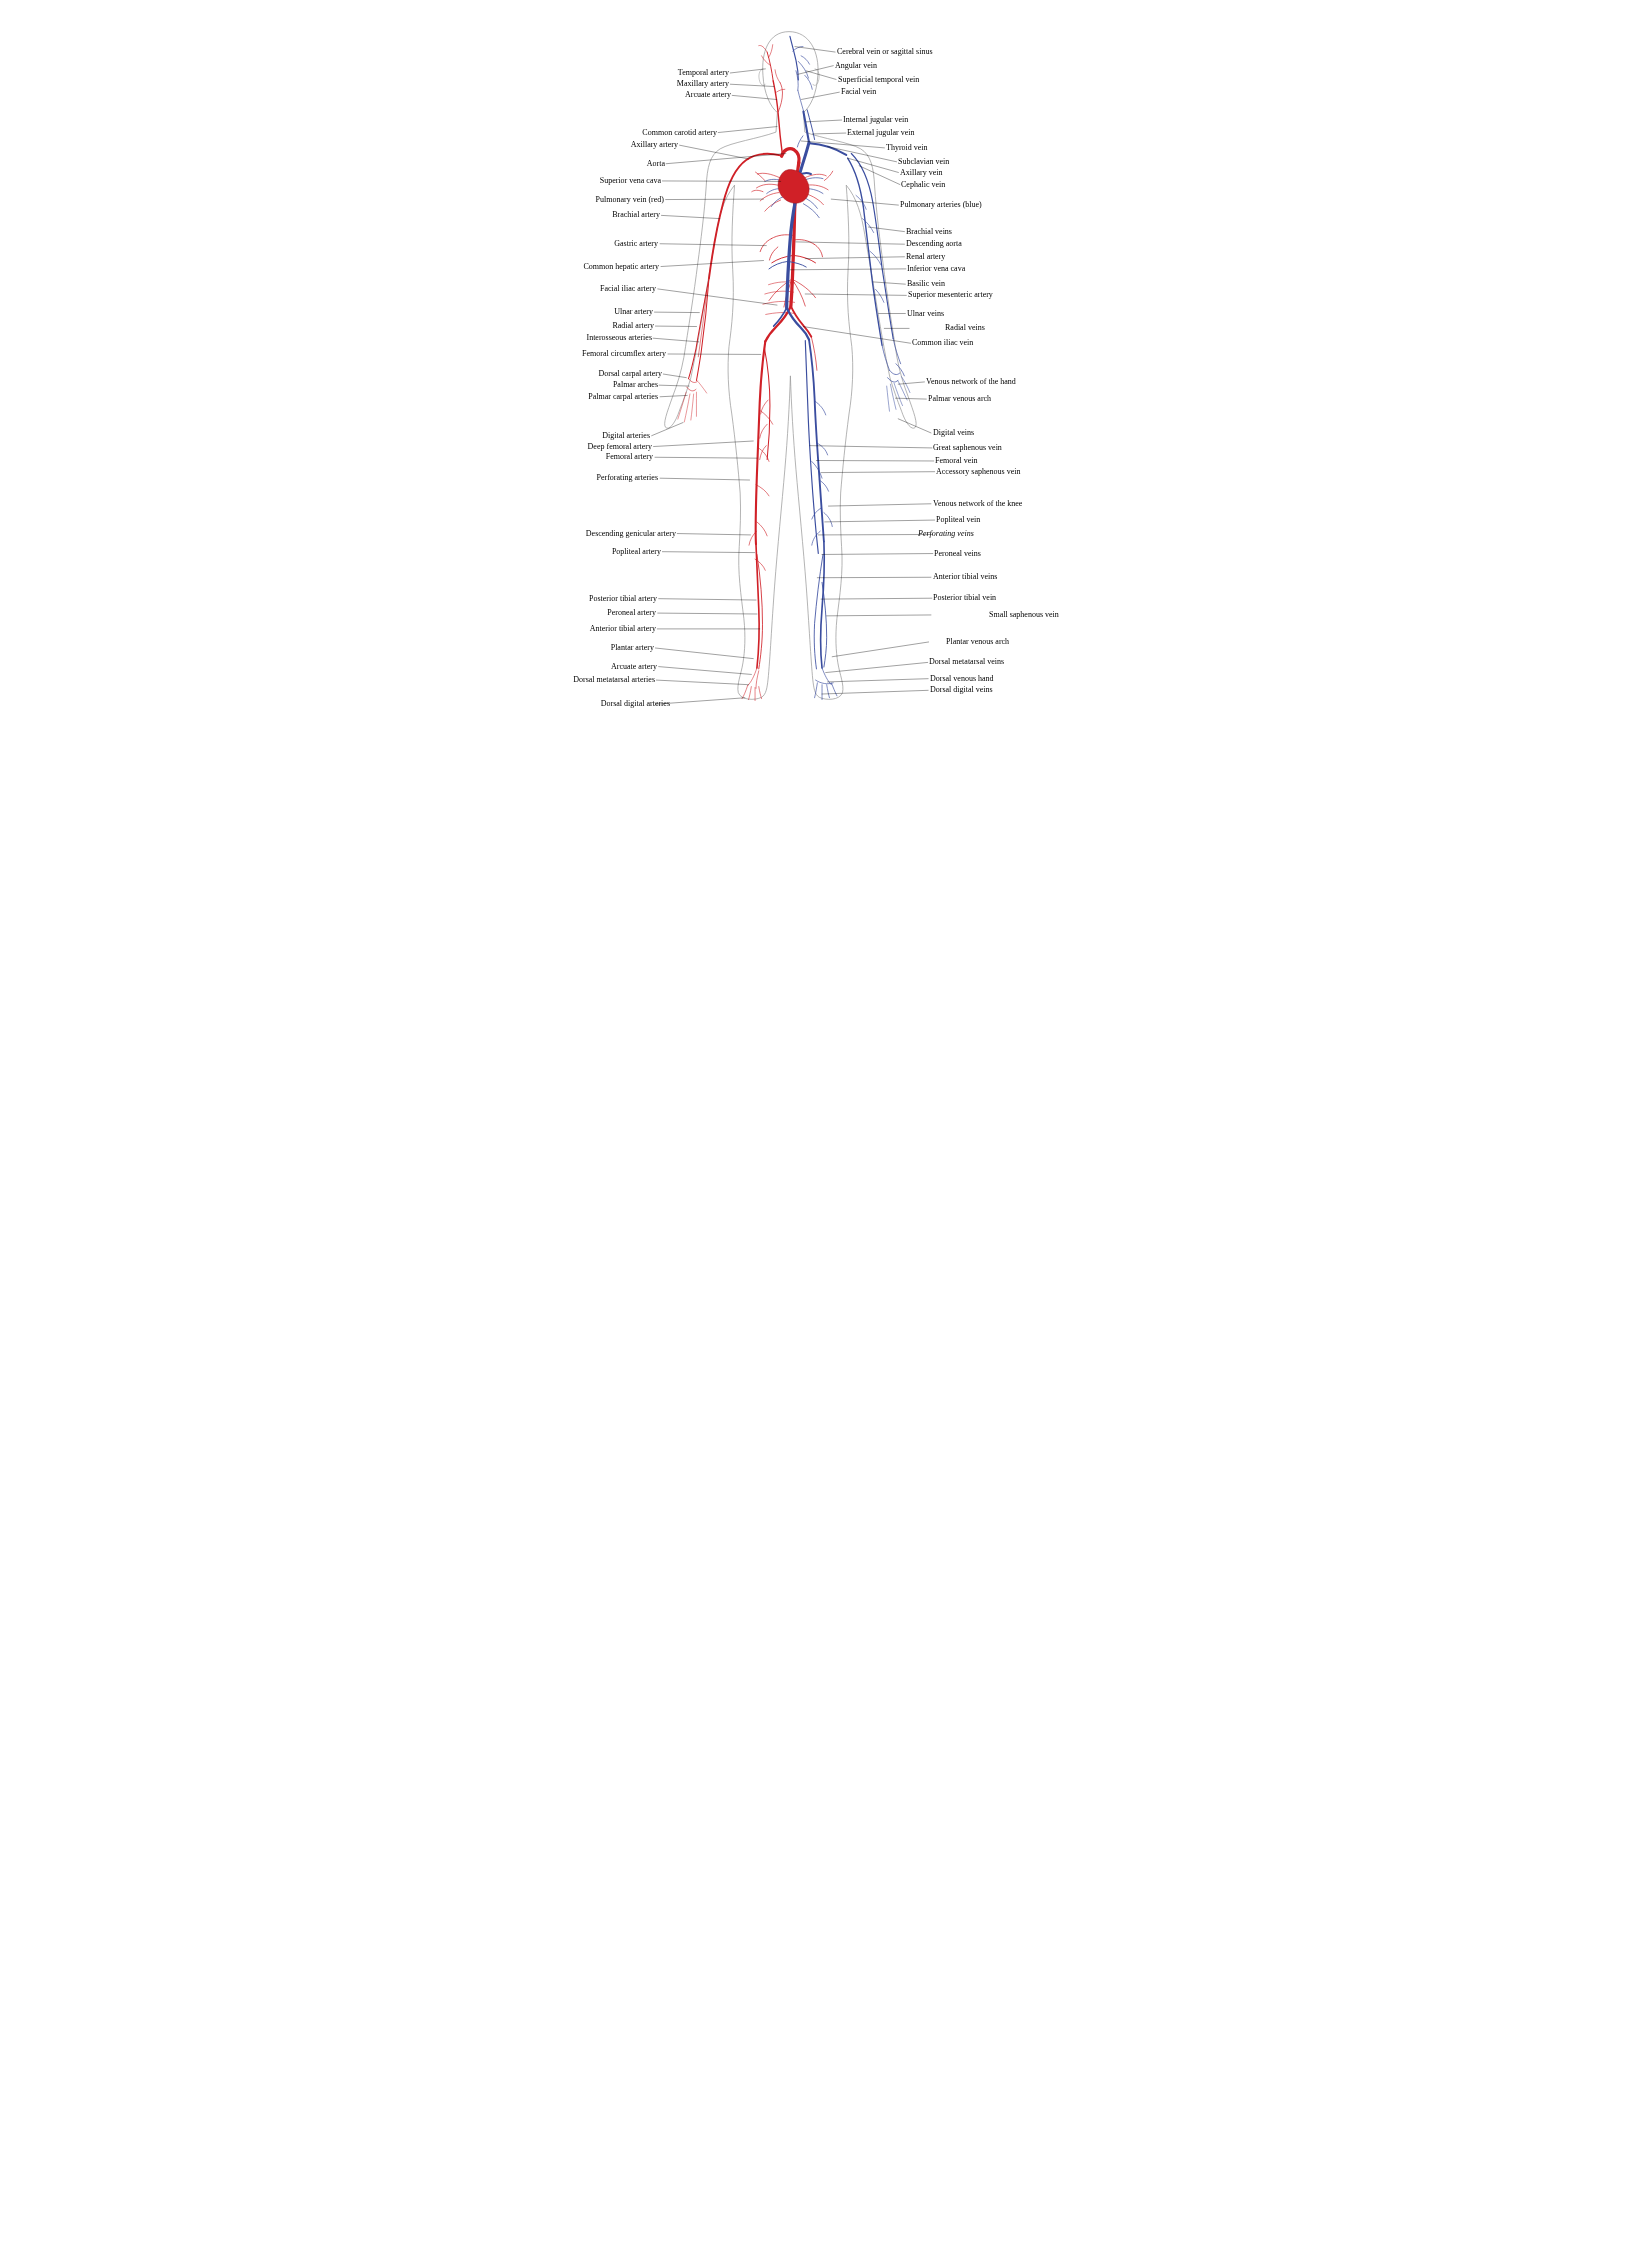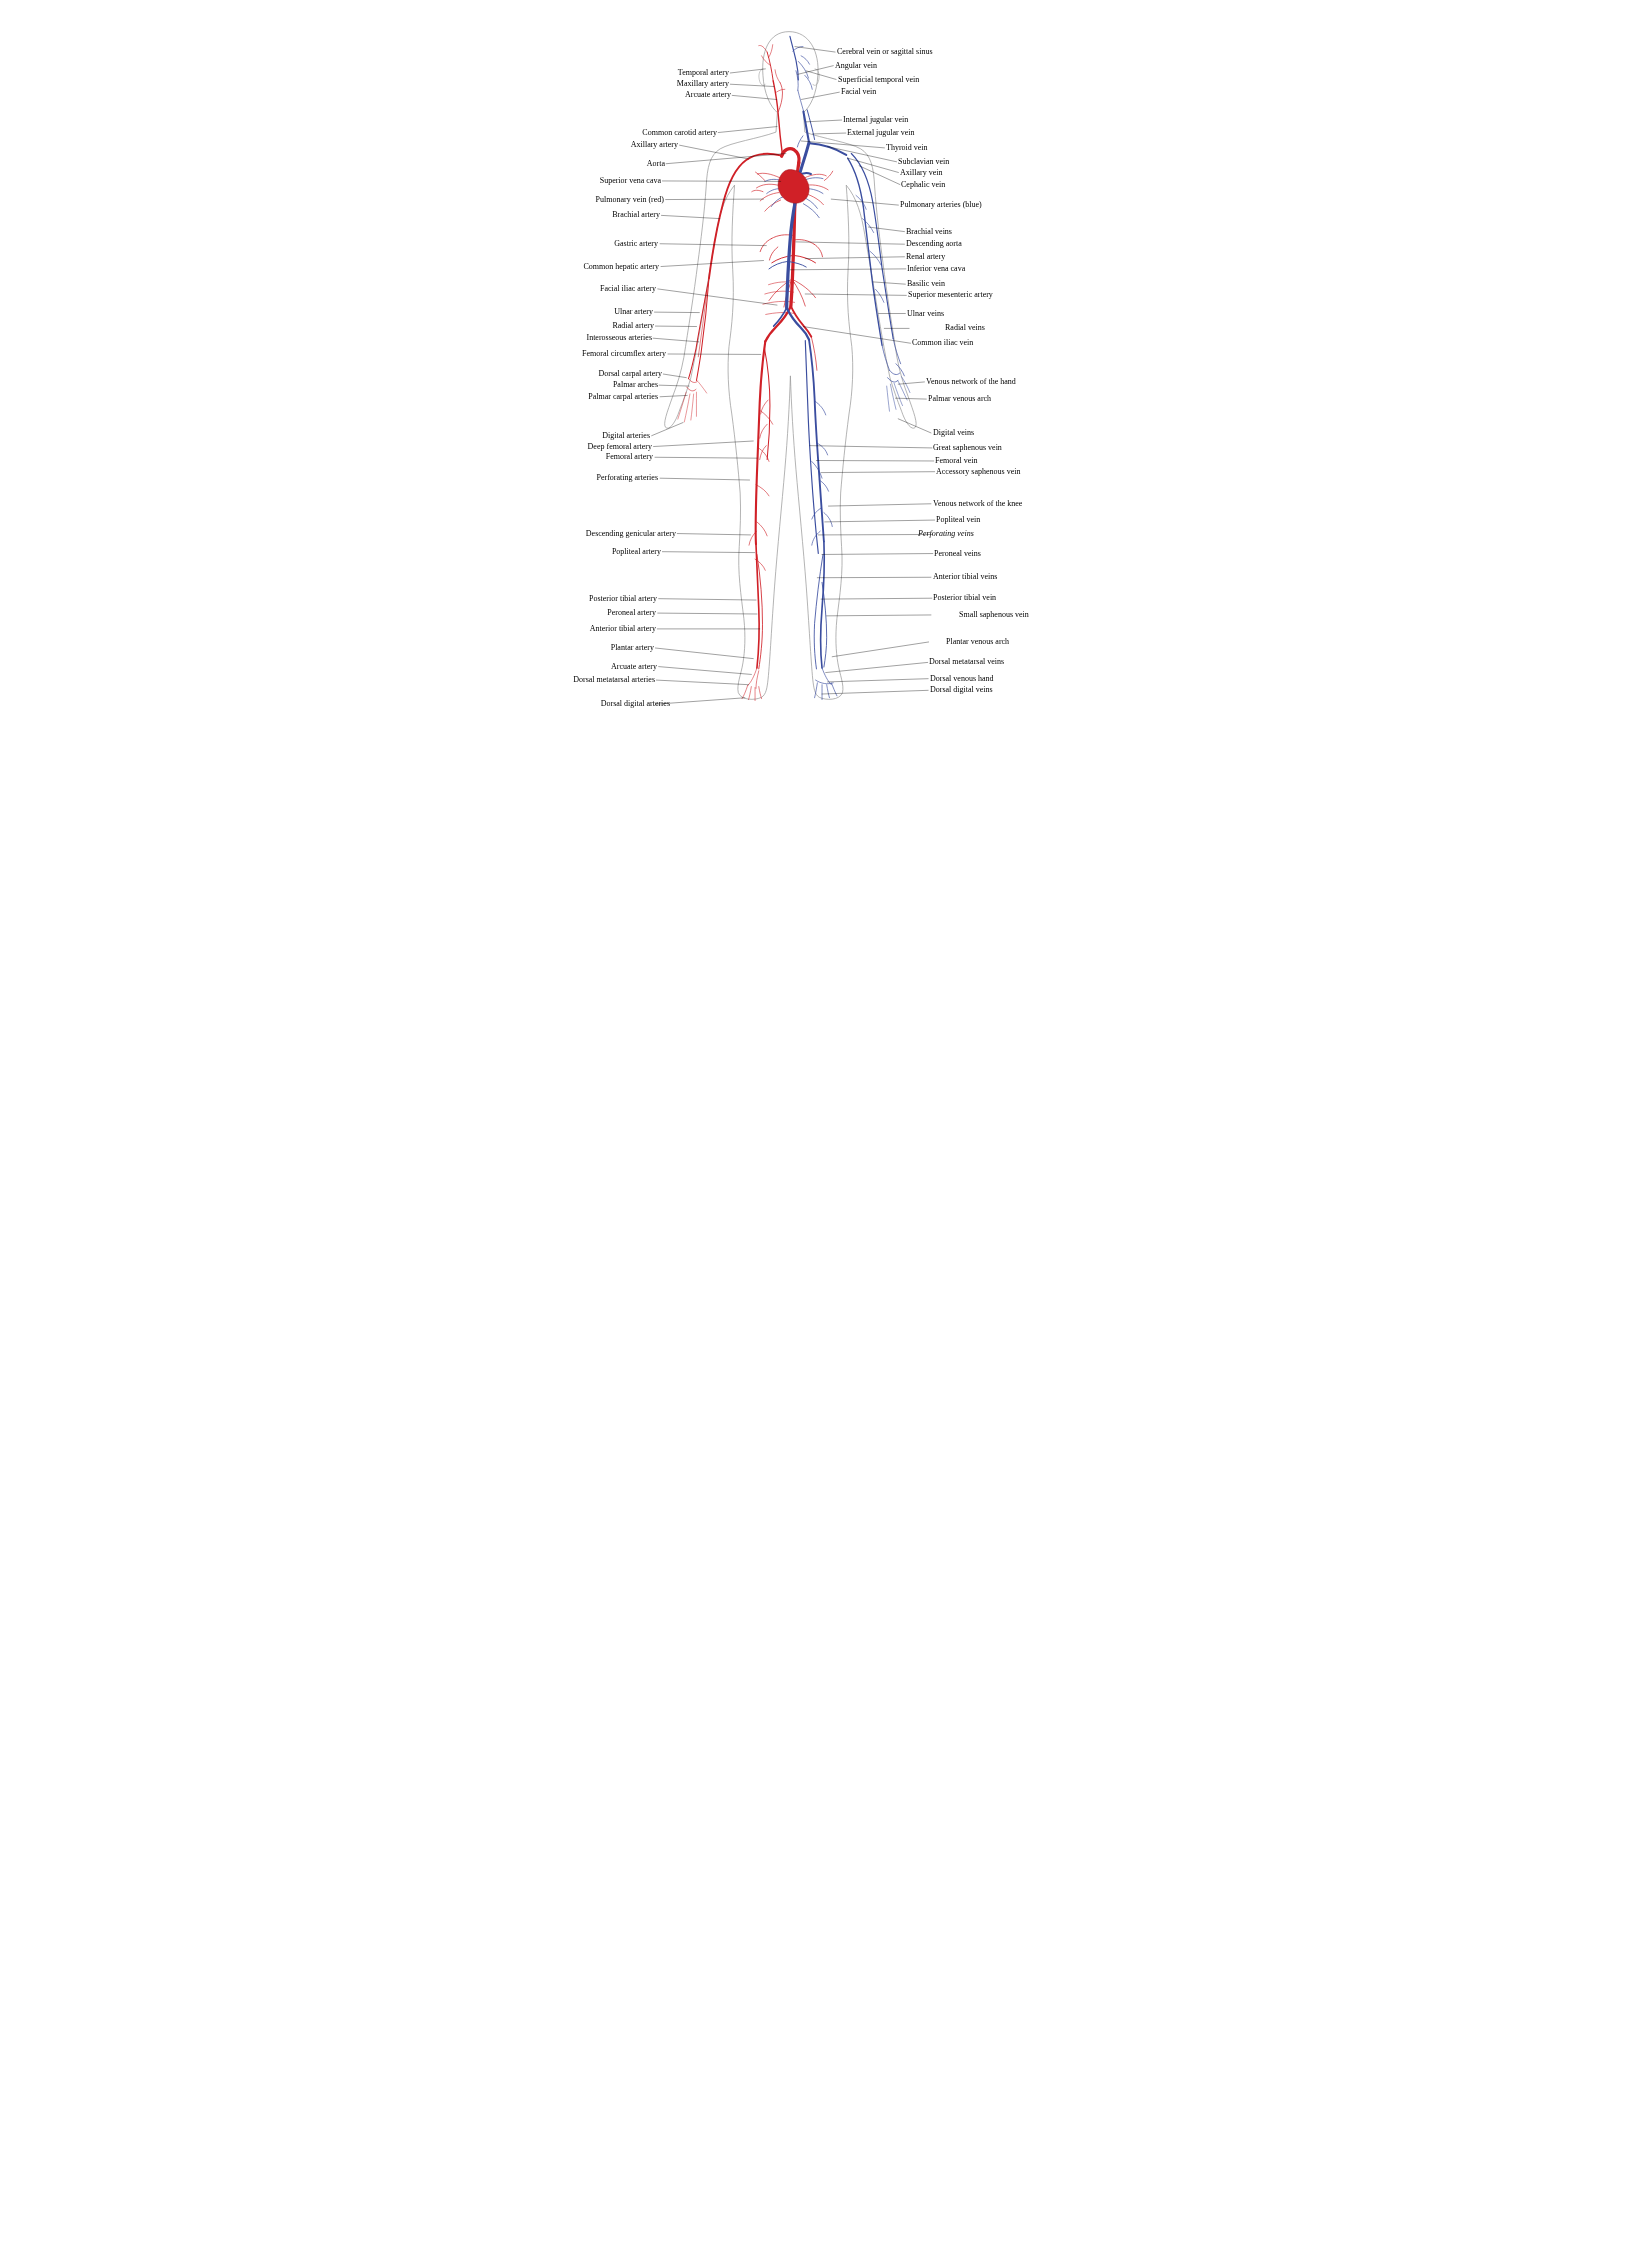--- a/index.html
+++ b/index.html
@@ -268,21 +268,21 @@
       <div class="vessel-label right" style="top: 433px; left: 387px;">Digital veins</div>
       <div class="vessel-label right" style="top: 448px; left: 387px;">Great saphenous vein</div>
       <div class="vessel-label right" style="top: 461px; left: 389px;">Femoral vein</div>
       <div class="vessel-label right" style="top: 472px; left: 390px;">Accessory saphenous vein</div>
       <div class="vessel-label right" style="top: 504px; left: 387px;">Venous network of the knee</div>
       <div class="vessel-label right" style="top: 520px; left: 390px;">Popliteal vein</div>
       <div class="vessel-label right" style="top: 534px; left: 372px; font-style: italic;">Perforating veins</div>
       <div class="vessel-label right" style="top: 554px; left: 388px;">Peroneal veins</div>
       <div class="vessel-label right" style="top: 577px; left: 387px;">Anterior tibial veins</div>
       <div class="vessel-label right" style="top: 598px; left: 387px;">Posterior tibial vein</div>
-      <div class="vessel-label right" style="top: 615px; left: 376px; padding-left: 37px;">Small saphenous vein</div>
+      <div class="vessel-label right" style="top: 615px; left: 406px; padding-left: 37px;">Small saphenous vein</div>
       <div class="vessel-label right" style="top: 642px; left: 400px;">Plantar venous arch</div>
       <div class="vessel-label right" style="top: 662px; left: 383px;">Dorsal metatarsal veins</div>
       <div class="vessel-label right" style="top: 679px; left: 384px;">Dorsal venous hand</div>
       <div class="vessel-label right" style="top: 690px; left: 384px;">Dorsal digital veins</div>
     </div>
 
 </div>
 
 
 </body></html>

